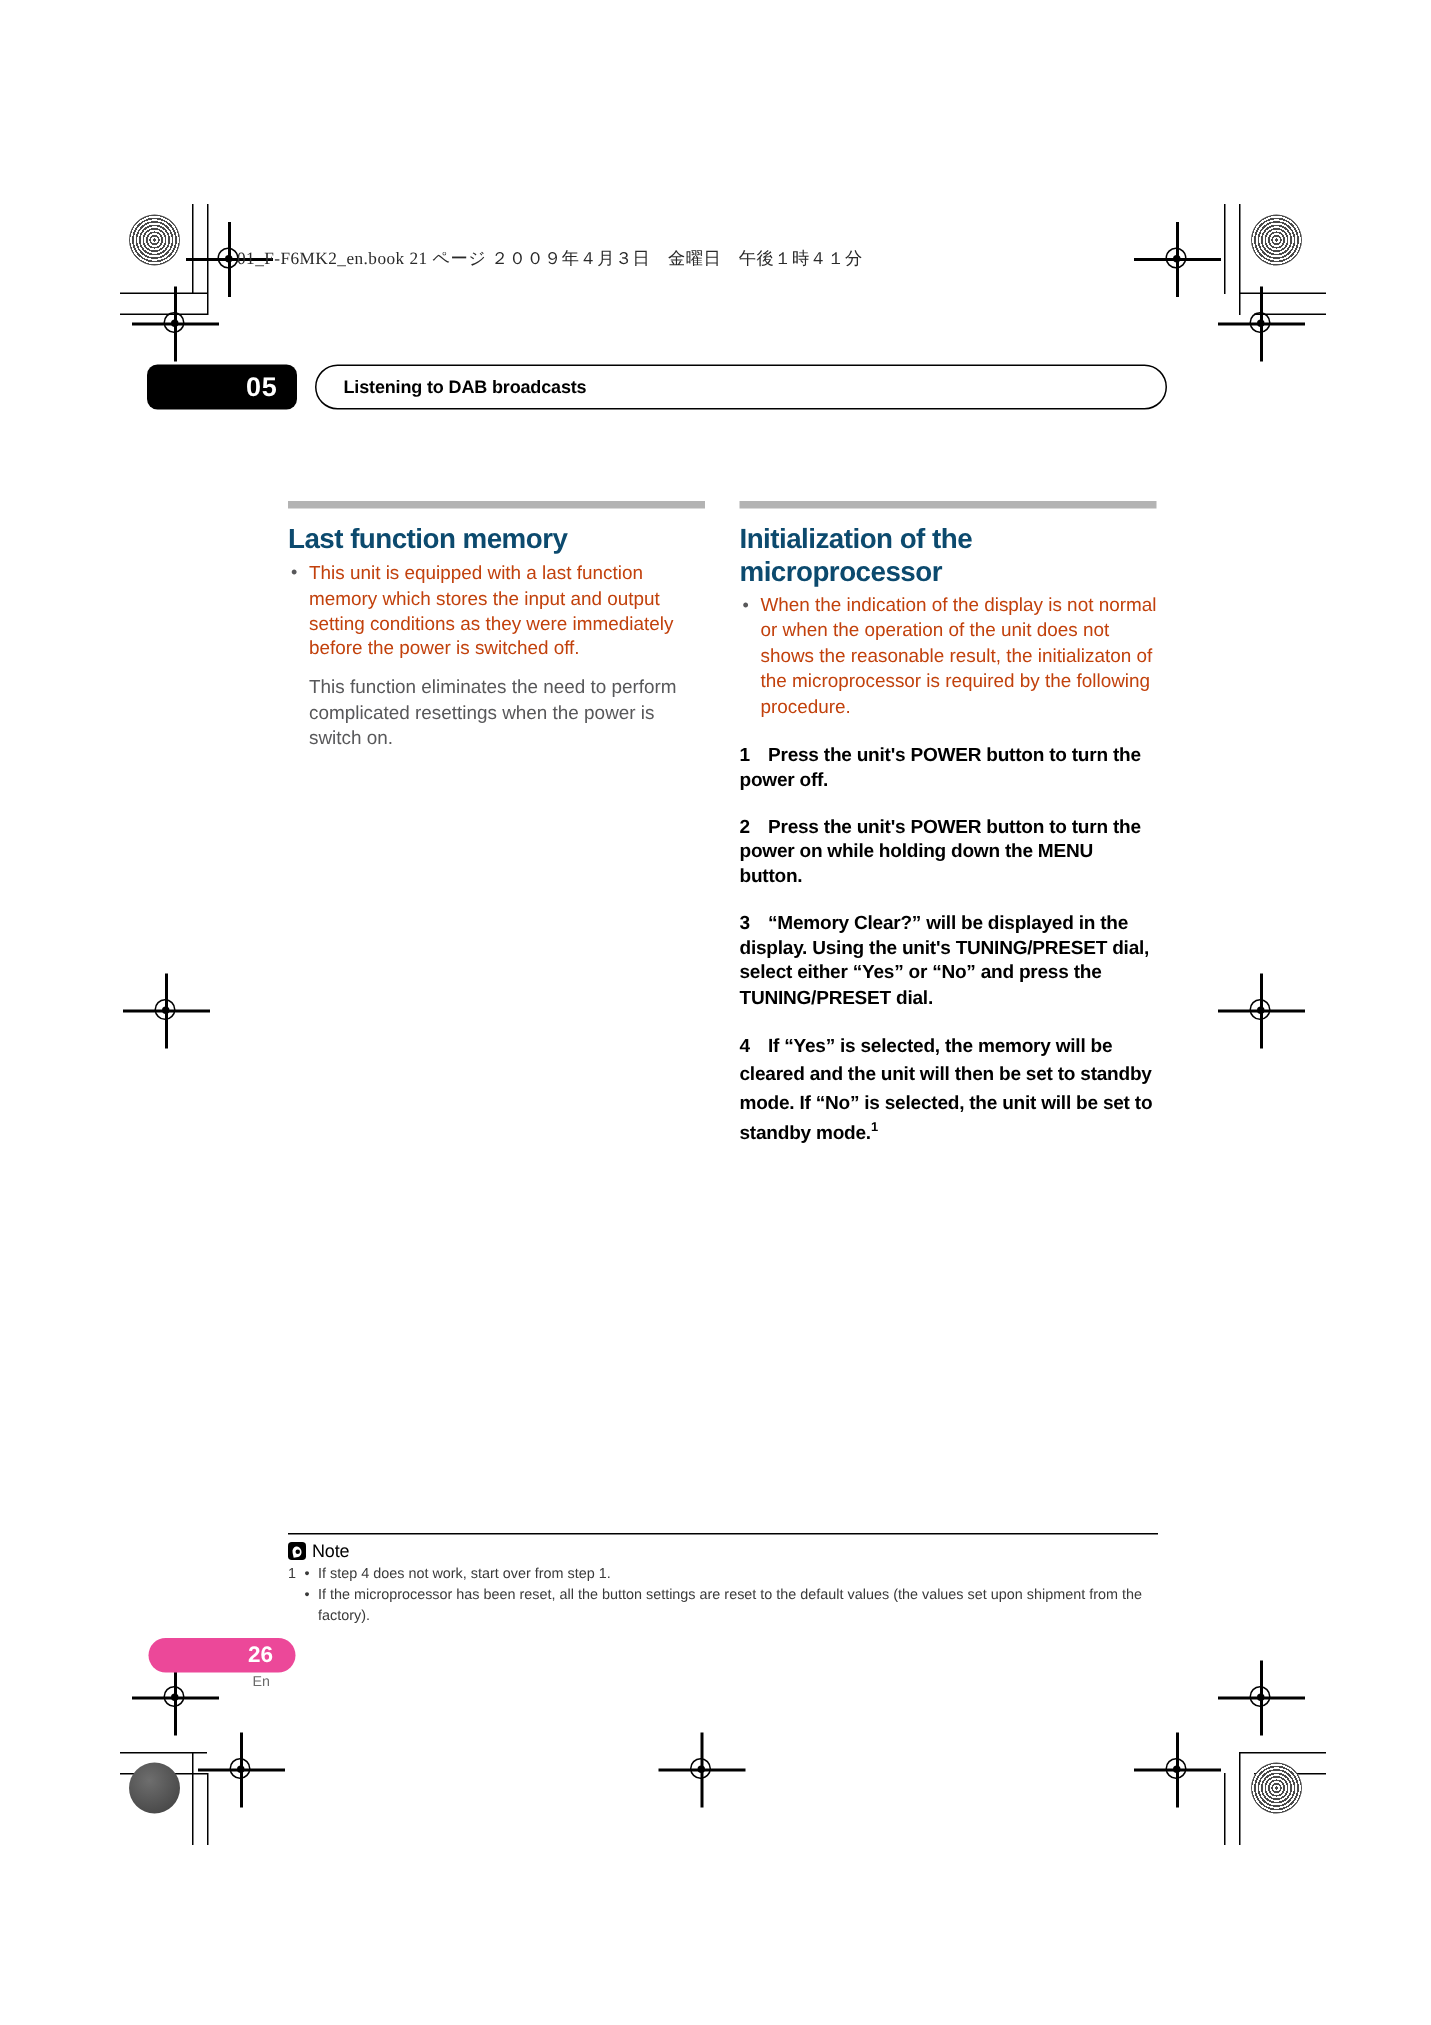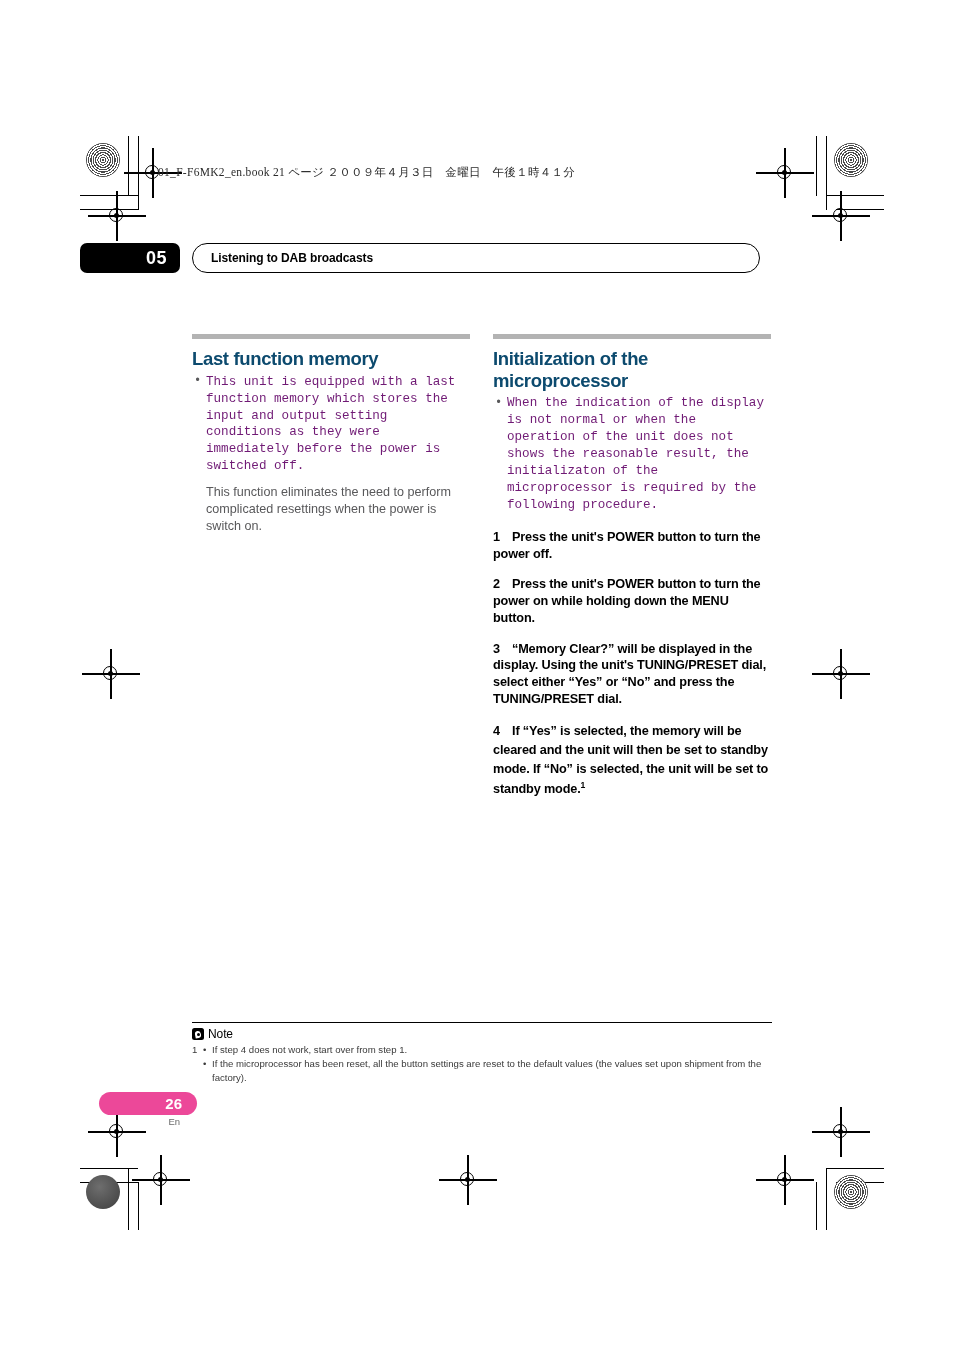--- a/index.html
+++ b/index.html
@@ -77,21 +77,21 @@
     font-family: "Liberation Serif", serif;
     font-size: 11.5px;
     letter-spacing: 0.3px;
     color: #2a2a2a;
     white-space: nowrap;
   }
 
   
   .chapter-row {
     position: absolute;
-    left: 80px;
+    left: 98px;
     top: 243px;
     width: 700px;
     height: 46px;
   }
   .chapter-badge {
     position: absolute;
     left: 0; top: 0;
     width: 100px; height: 30px;
     background: #000;
     border-radius: 7px;
@@ -154,23 +154,22 @@
   ul.bullets {
     list-style: none;
     margin: 0;
     padding: 0;
   }
   ul.bullets > li {
     position: relative;
     padding-left: 14px;
     font-size: 12.6px;
     line-height: 1.345;
-    color: #701a75;
+    color: #c2410c;
     margin-bottom: 0;
-    font-family: Liberation Mono, monospace;
   }
   ul.bullets > li::before {
     content: "•";
     position: absolute;
     left: 2px;
     top: -0.5px;
     color: #58585a;
     font-size: 12px;
   }
   p.cont {

